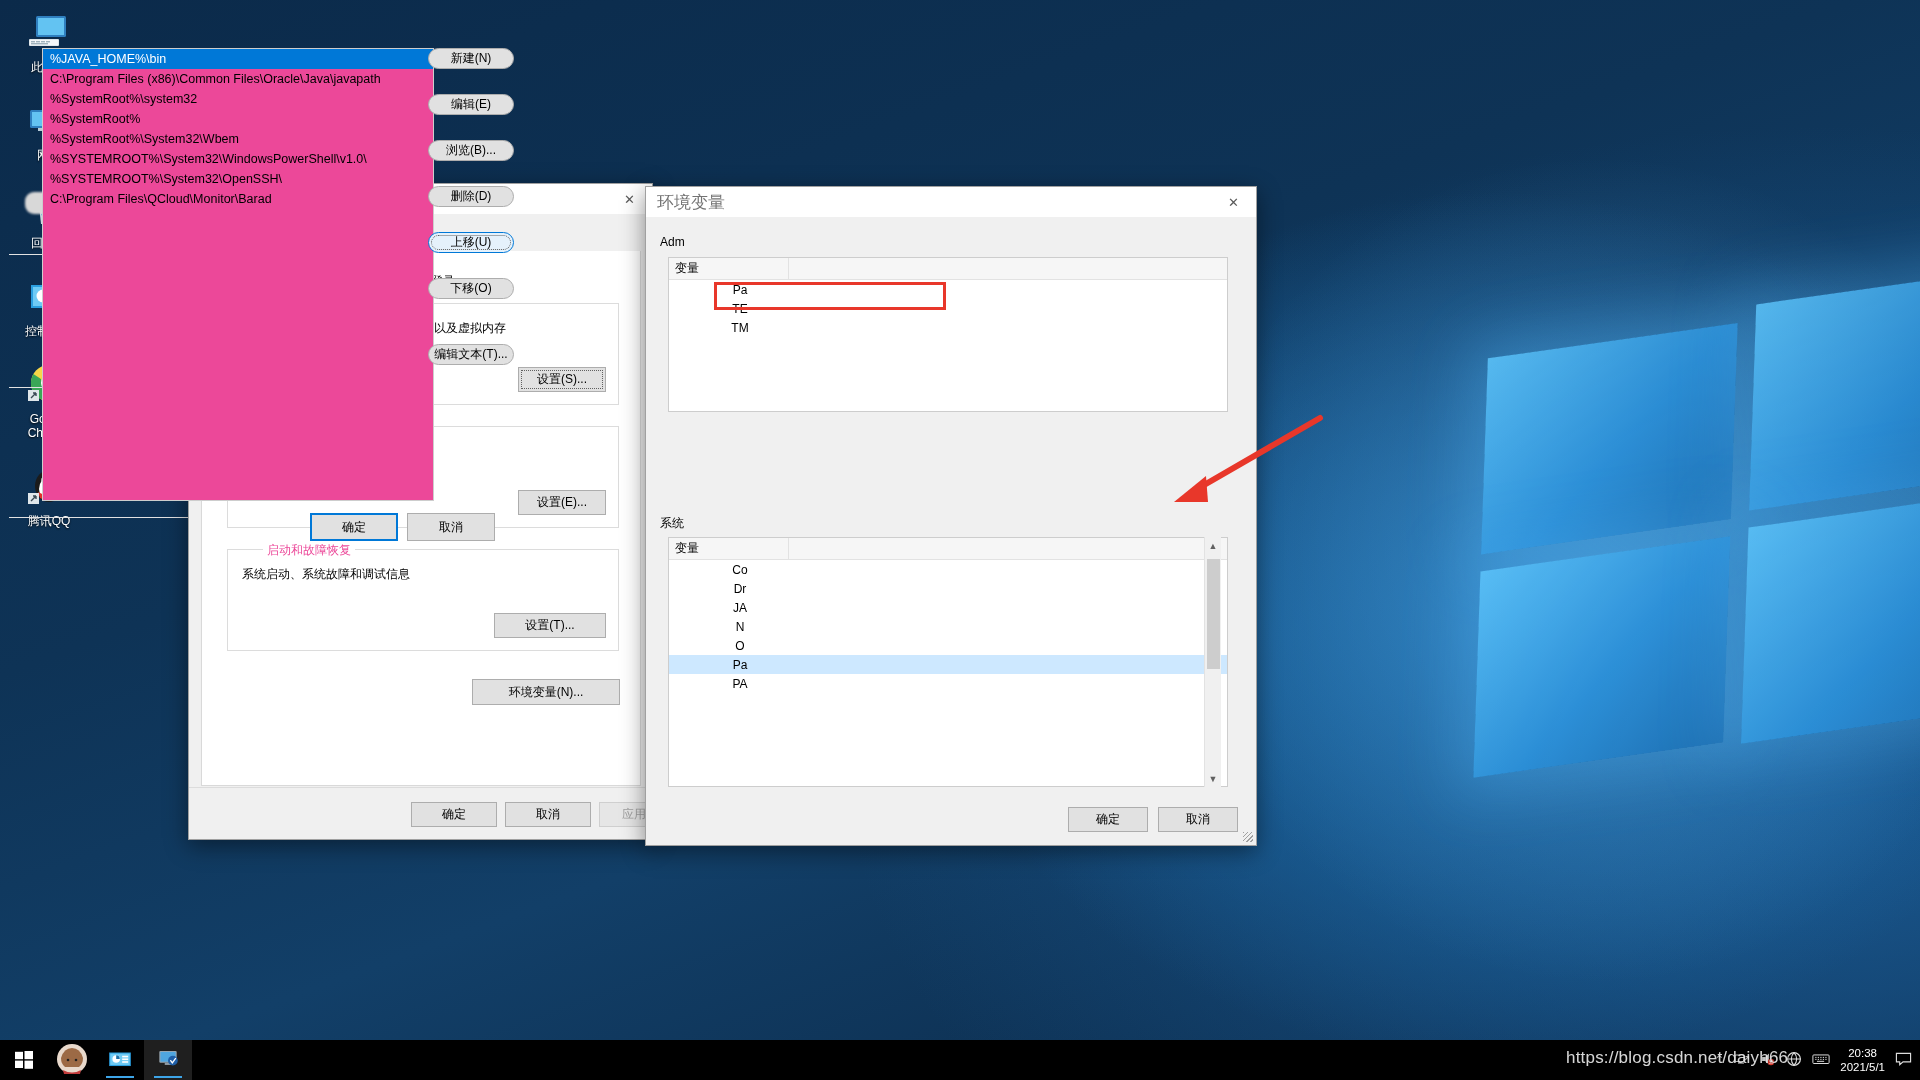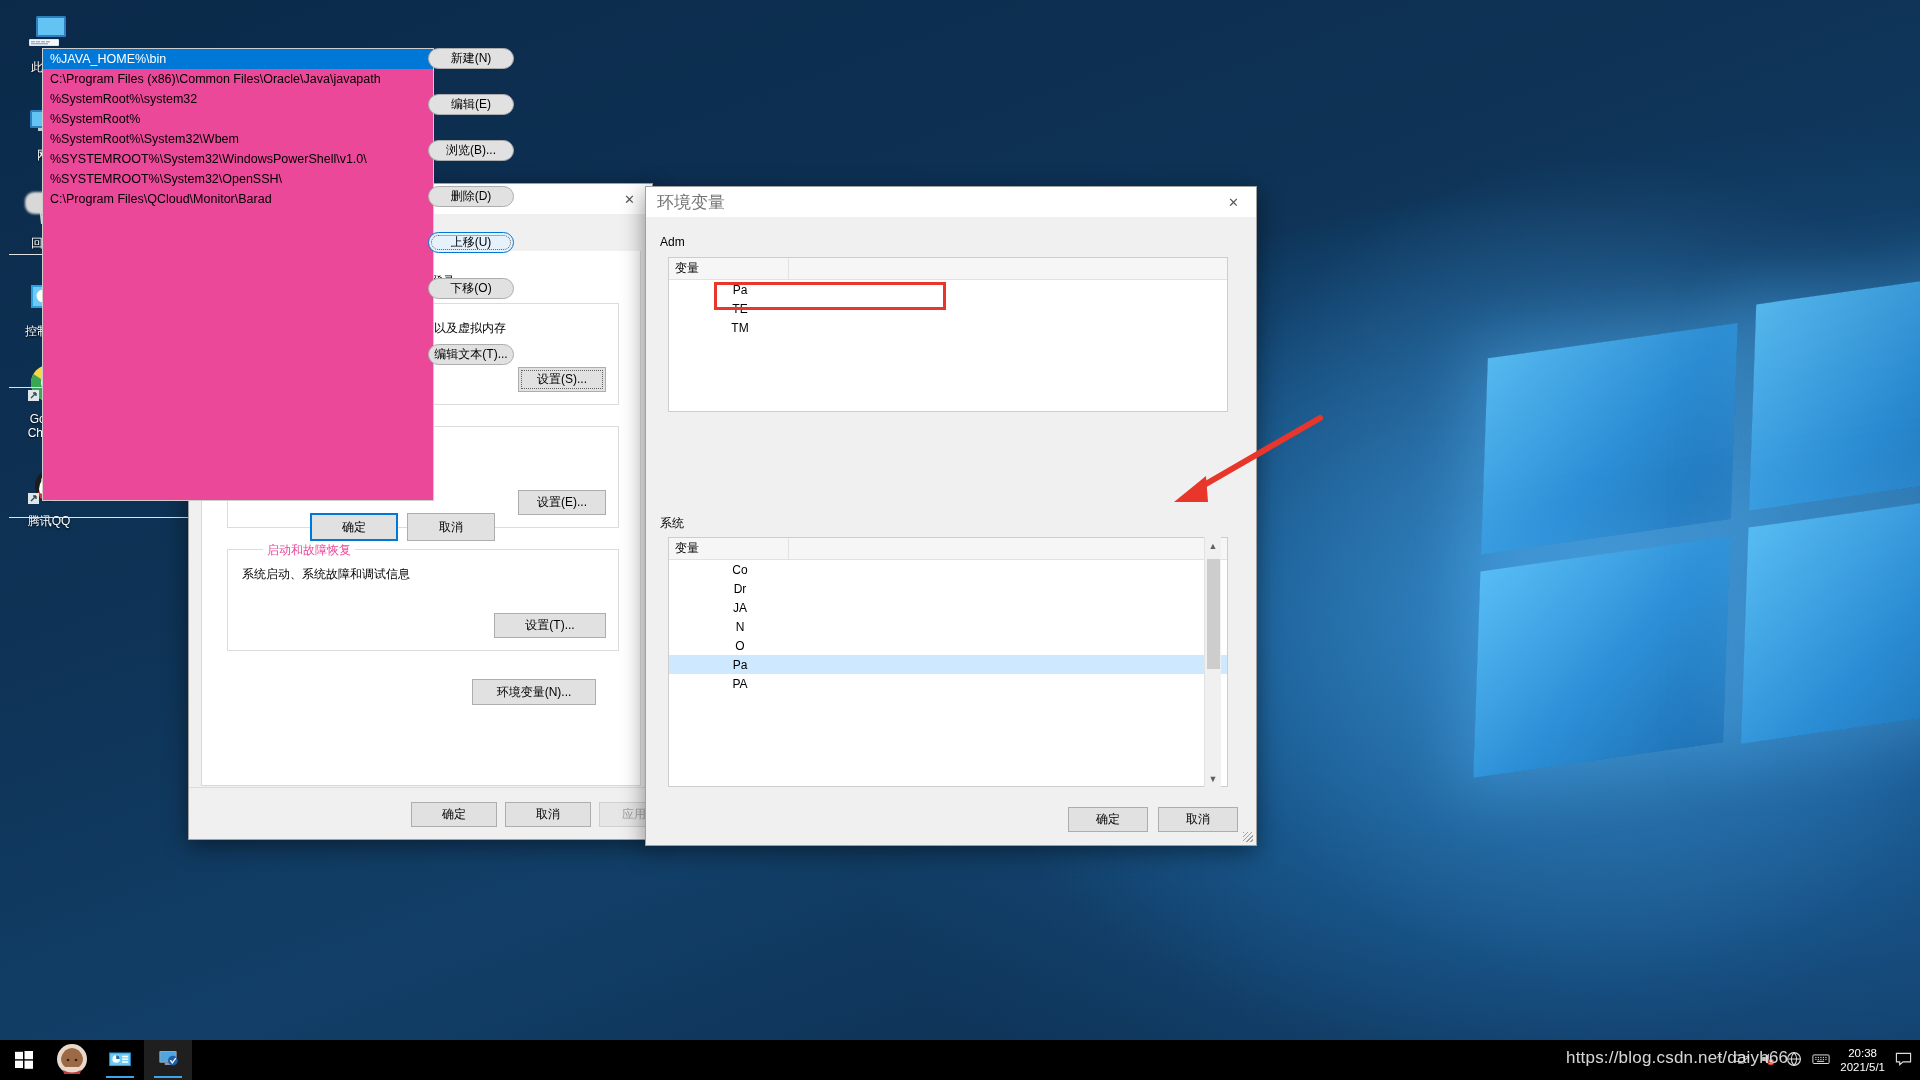--- a/index.html
+++ b/index.html
@@ -407,21 +407,21 @@
       <div style="position:absolute;left:14px;top:16px;font-size:12px;">与登录帐户相关的桌面设置</div>
       <div class="btn" style="position:absolute;right:12px;bottom:12px;width:88px;">设置(E)...</div>
     </div>
 
     <div class="group" style="left:25px;top:298px;width:392px;height:102px;">
       <span class="group-title">启动和故障恢复</span>
       <div style="position:absolute;left:14px;top:16px;font-size:12px;">系统启动、系统故障和调试信息</div>
       <div class="btn" style="position:absolute;right:12px;bottom:12px;width:112px;margin-left:40px;">设置(T)...</div>
     </div>
 
-    <div class="btn" style="position:absolute;left:270px;top:428px;width:124px;height:26px;">环境变量(N)...</div>
+    <div class="btn" style="position:absolute;left:270px;top:428px;width:148px;height:26px;">环境变量(N)...</div>
   </div>
 
   <div class="footbar">
     <div class="btn" style="position:absolute;left:222px;top:14px;width:86px;">确定</div>
     <div class="btn" style="position:absolute;left:316px;top:14px;width:86px;">取消</div>
     <div class="btn disabled" style="position:absolute;left:410px;top:14px;width:86px;">应用(A)</div>
   </div>
 </div>
 
 <div class="win" id="envvars">

